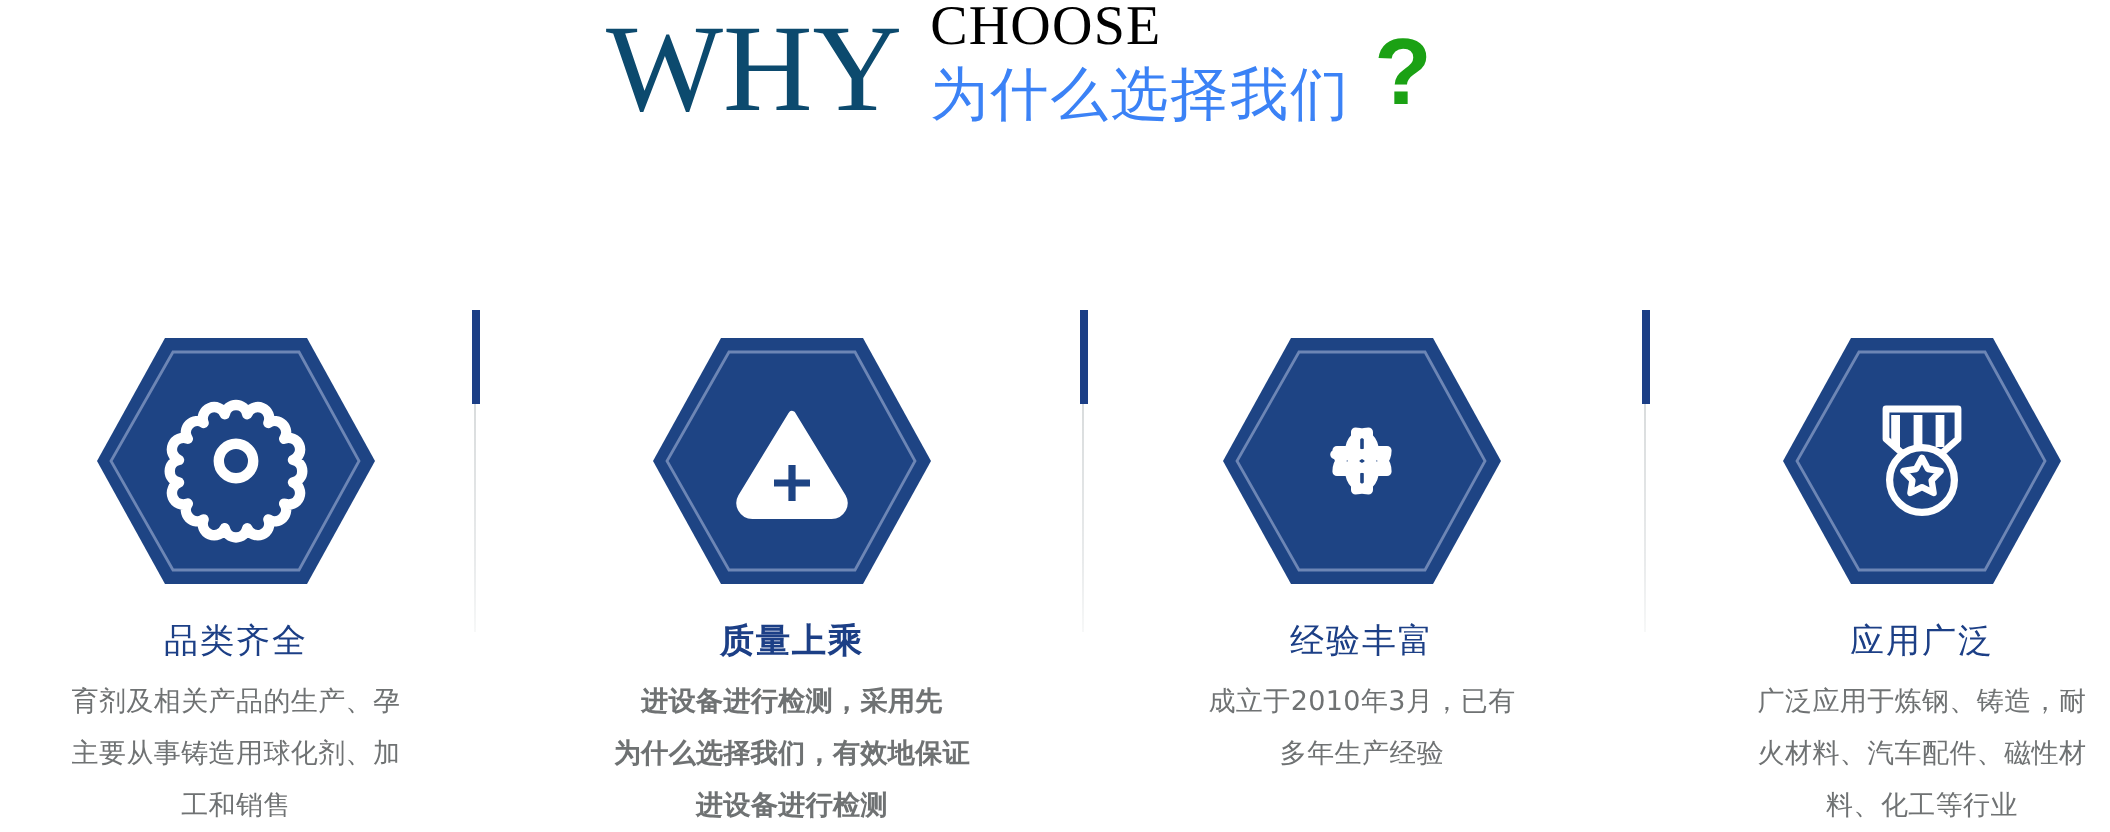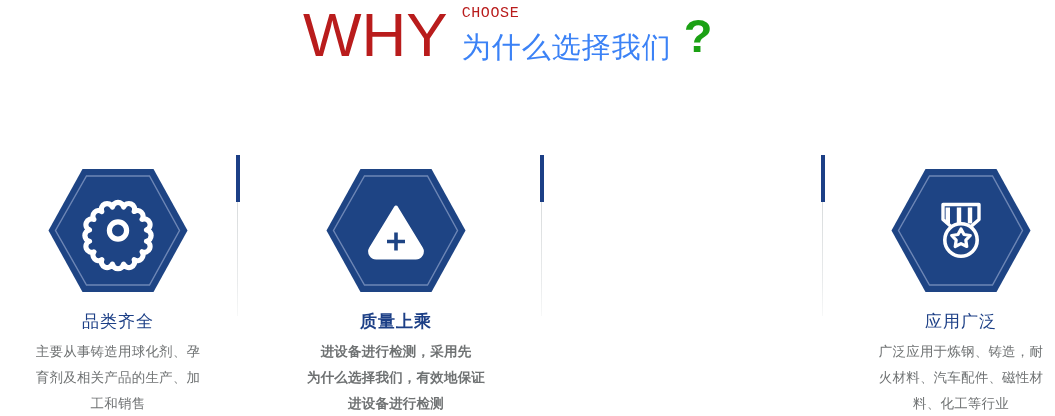--- a/index.html
+++ b/index.html
@@ -34,36 +34,36 @@
     position: absolute;
     left: 303px;
     top: 0;
     display: flex;
     align-items: flex-start;
   }
   .head-why {
     font-size: 62px;
     line-height: 70px;
     font-weight: normal;
-    color: #b91c1c;
+    color: #0c4a6e;
     letter-spacing: 0px;
-    font-family: Liberation Sans, sans-serif;
+    font-family: Liberation Serif, serif;
   }
   .head-stack {
     display: flex;
     flex-direction: column;
     margin-left: 14px;
     padding-top: 2px;
   }
   .head-choose {
-    font-size: 15px;
+    font-size: 28px;
     line-height: 24px;
-    color: #b91c1c;
+    color: #000000;
     letter-spacing: 0.6px;
-    font-family: Liberation Mono, monospace;
+    font-family: Liberation Serif, serif;
   }
   .head-cn {
     font-size: 29px;
     line-height: 38px;
     color: #3b82f6;
     letter-spacing: 1px;
     margin-top: 2px;
     white-space: nowrap;
     font-family: "DejaVu Sans", "Liberation Sans", sans-serif;
   }
@@ -203,22 +203,22 @@
                 a 5.7 5.7 0 0 1 4.4 -10.6
                 a 5.7 5.7 0 0 1 7.9 -7.9
                 a 5.7 5.7 0 0 1 10.6 -4.4 Z"></path>
               <circle cx="0" cy="0" r="8.6"></circle>
             </g>
           </g>
         </svg>
       </div>
       <div class="card-title">品类齐全</div>
       <div class="card-body">
-        <div>主要从事铸造用球化剂、孕</div>
-        <div>育剂及相关产品的生产、加</div>
+        <div>育剂及相关产品的生产、孕</div>
+        <div>主要从事铸造用球化剂、加</div>
         <div>工和销售</div>
       </div>
     </div>
 
     <div class="col col-1">
       <div class="hex-wrap">
         <svg class="hex-svg" width="141" height="125" viewBox="0 0 141 125">
           <polygon points="35,1 106,1 140,62.5 106,124 35,124 1,62.5" fill="#1e4484"></polygon>
           <polygon points="39,8 102,8 132,62.5 102,117 39,117 8,62.5" fill="none" stroke="#6d86b5" stroke-width="1.4"></polygon>
           <g transform="translate(70.5,62.5)">
@@ -231,20 +231,39 @@
         </svg>
       </div>
       <div class="card-title">质量上乘</div>
       <div class="card-body">
         <div>进设备进行检测，采用先</div>
         <div>为什么选择我们，有效地保证</div>
         <div>进设备进行检测</div>
       </div>
     </div>
 
+    <div class="col col-2">
+      <div class="hex-wrap">
+        <svg class="hex-svg" width="141" height="125" viewBox="0 0 141 125">
+          <polygon points="35,1 106,1 140,62.5 106,124 35,124 1,62.5" fill="#1e4484"></polygon>
+          <polygon points="39,8 102,8 132,62.5 102,117 39,117 8,62.5" fill="none" stroke="#6d86b5" stroke-width="1.4"></polygon>
+          <g transform="translate(70.5,62.5)" fill="none" stroke="#ffffff" stroke-width="4.6" stroke-linejoin="round" stroke-linecap="round">
+            <path d="M -3.2,-3.2 L -3.2,-14.5 a 9.3 9.3 0 1 1 -9.3,9.3 L -3.2,-5.2 Z M -3.2,-3.2 L -13.6,-3.2"></path>
+            <path d="M 3.2,-3.2 L 3.2,-14.5 a 9.3 9.3 0 1 0 9.3,9.3 L 3.2,-5.2 Z"></path>
+            <path d="M -3.2,3.2 L -3.2,14.5 a 9.3 9.3 0 1 0 -9.3,-9.3 L -3.2,5.2 Z"></path>
+            <path d="M 3.2,3.2 L 3.2,14.5 a 9.3 9.3 0 1 1 9.3,-9.3 L 3.2,5.2 Z"></path>
+          </g>
+        </svg>
+      </div>
+      <div class="card-title">经验丰富</div>
+      <div class="card-body">
+        <div>成立于2010年3月，已有</div>
+        <div>多年生产经验</div>
+      </div>
+    </div>
 
     <div class="col col-3">
       <div class="hex-wrap">
         <svg class="hex-svg" width="141" height="125" viewBox="0 0 141 125">
           <polygon points="35,1 106,1 140,62.5 106,124 35,124 1,62.5" fill="#1e4484"></polygon>
           <polygon points="39,8 102,8 132,62.5 102,117 39,117 8,62.5" fill="none" stroke="#6d86b5" stroke-width="1.4"></polygon>
           <g transform="translate(70.5,62.5)">
 
             <path d="M -18,-26 L 18,-26 L 18,-11 L 10,-4 L -10,-4 L -18,-11 Z" fill="none" stroke="#ffffff" stroke-width="3.4" stroke-linejoin="round"></path>
             <g fill="#ffffff">

